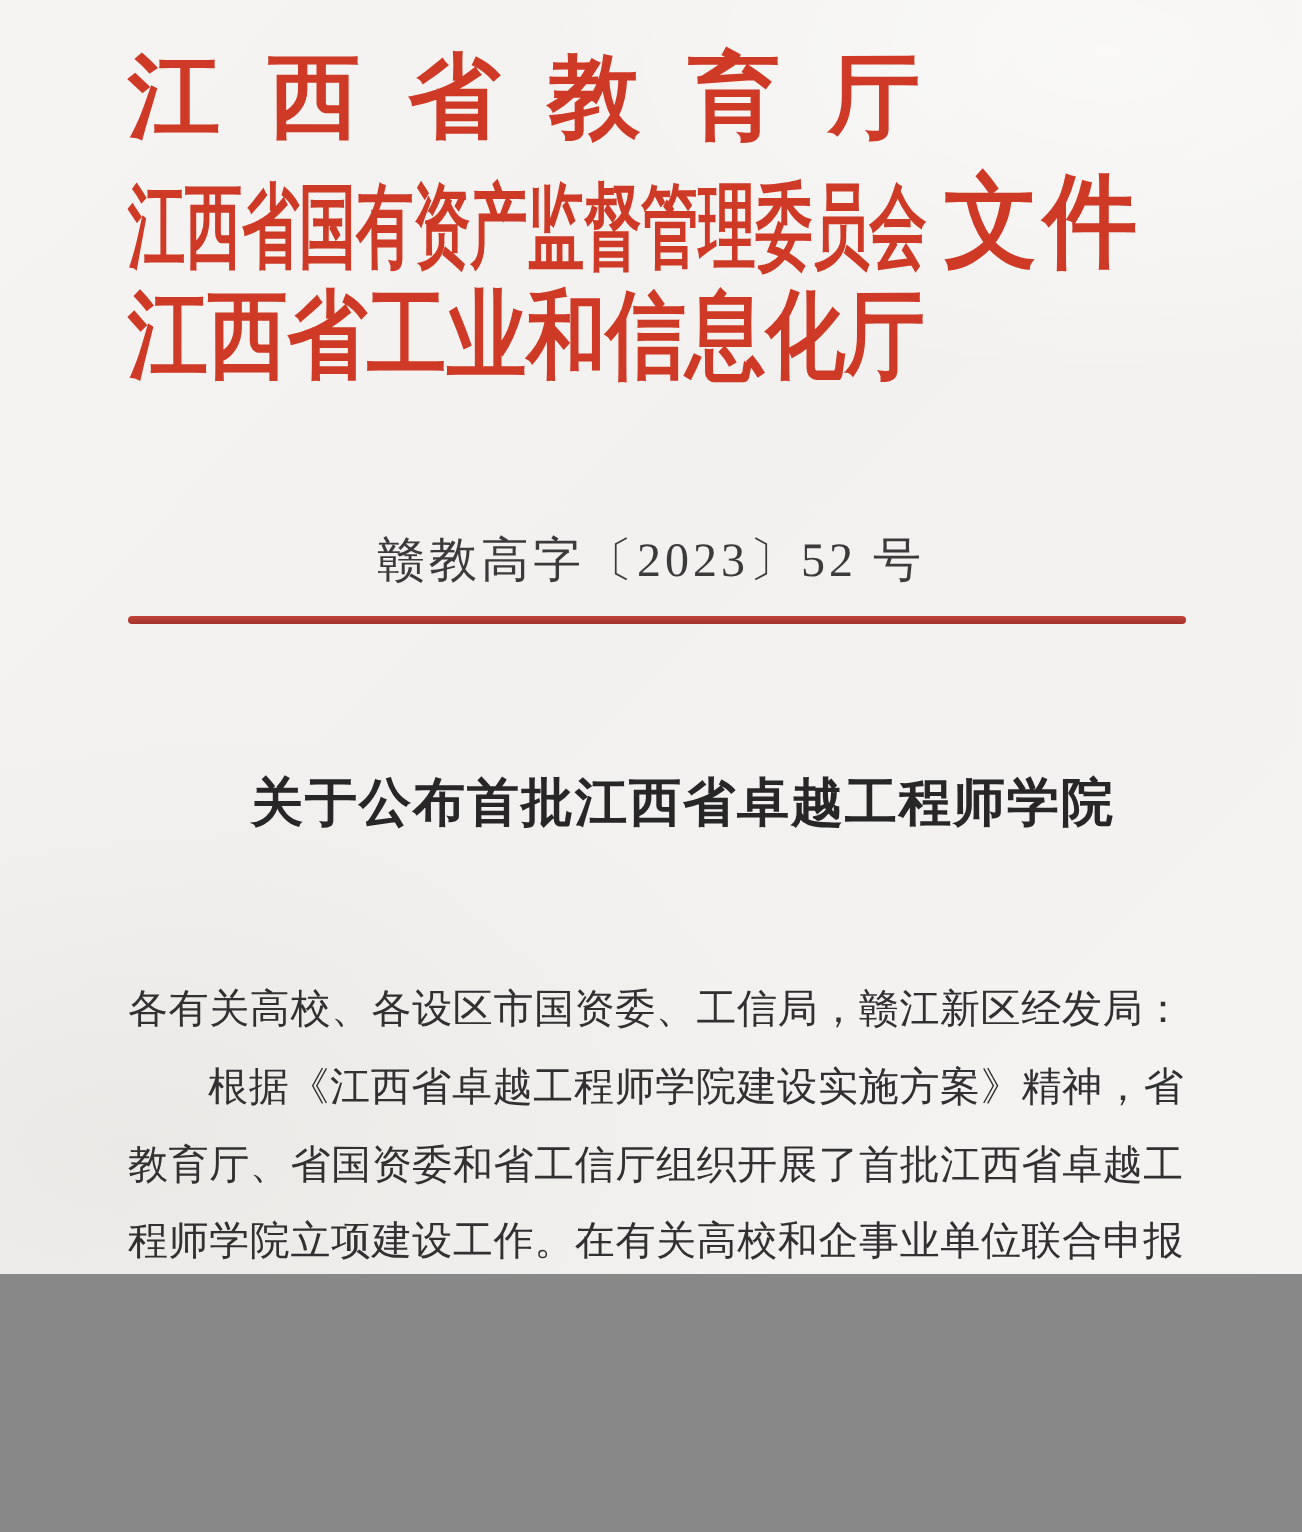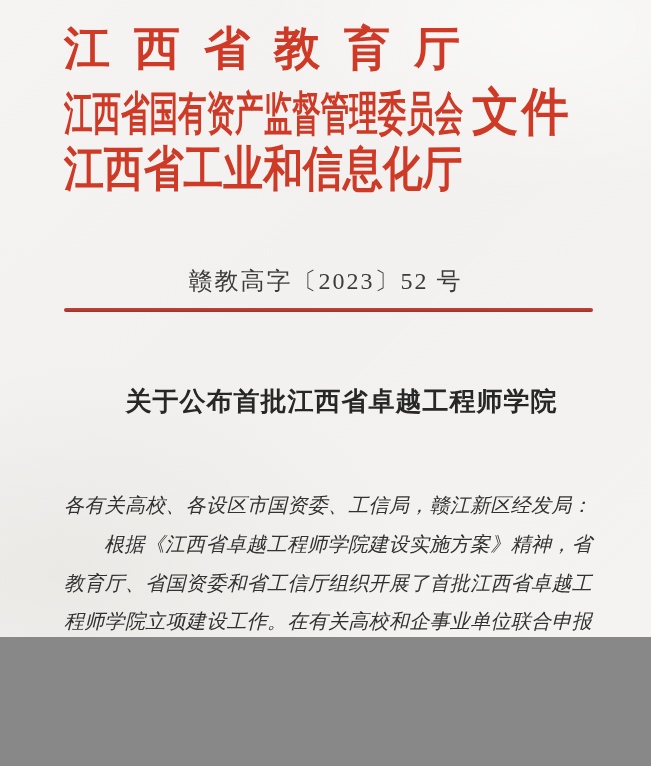--- a/index.html
+++ b/index.html
@@ -43,21 +43,20 @@
   
   .doc-title{
     position:absolute;left:16px;top:383px;width:100%;margin:0;text-align:center;
     font-size:26px;font-weight:700;line-height:37px;letter-spacing:1px;color:#272727;
   }
   
   .doc-body{
     position:absolute;left:64px;top:486px;width:528px;
     font-size:20px;line-height:38.8px;color:#313131;text-align:justify;
     letter-spacing:.3px;
-    font-style:italic;
   }
   .doc-body p{margin:0;}
   .doc-body .indent{text-indent:2em;}
   
   .watermark{position:absolute;left:0;top:0;width:100%;height:100%;pointer-events:none;}
   .site-logo{
     position:absolute;left:428px;top:672px;display:flex;align-items:center;opacity:.88;
   }
   .site-logo .swoosh{width:40px;height:42px;margin-right:2px;}
   .site-logo .site-name{

